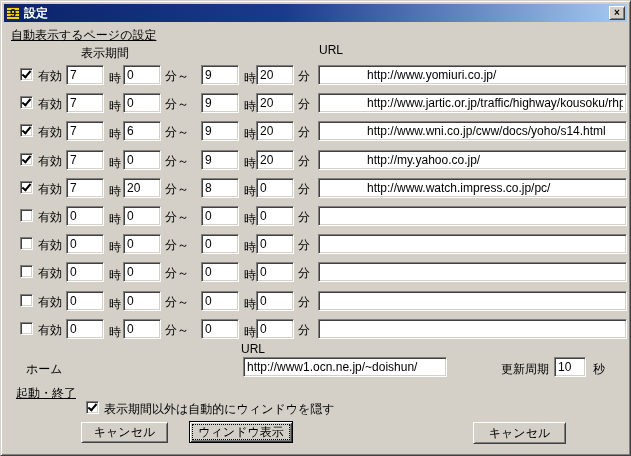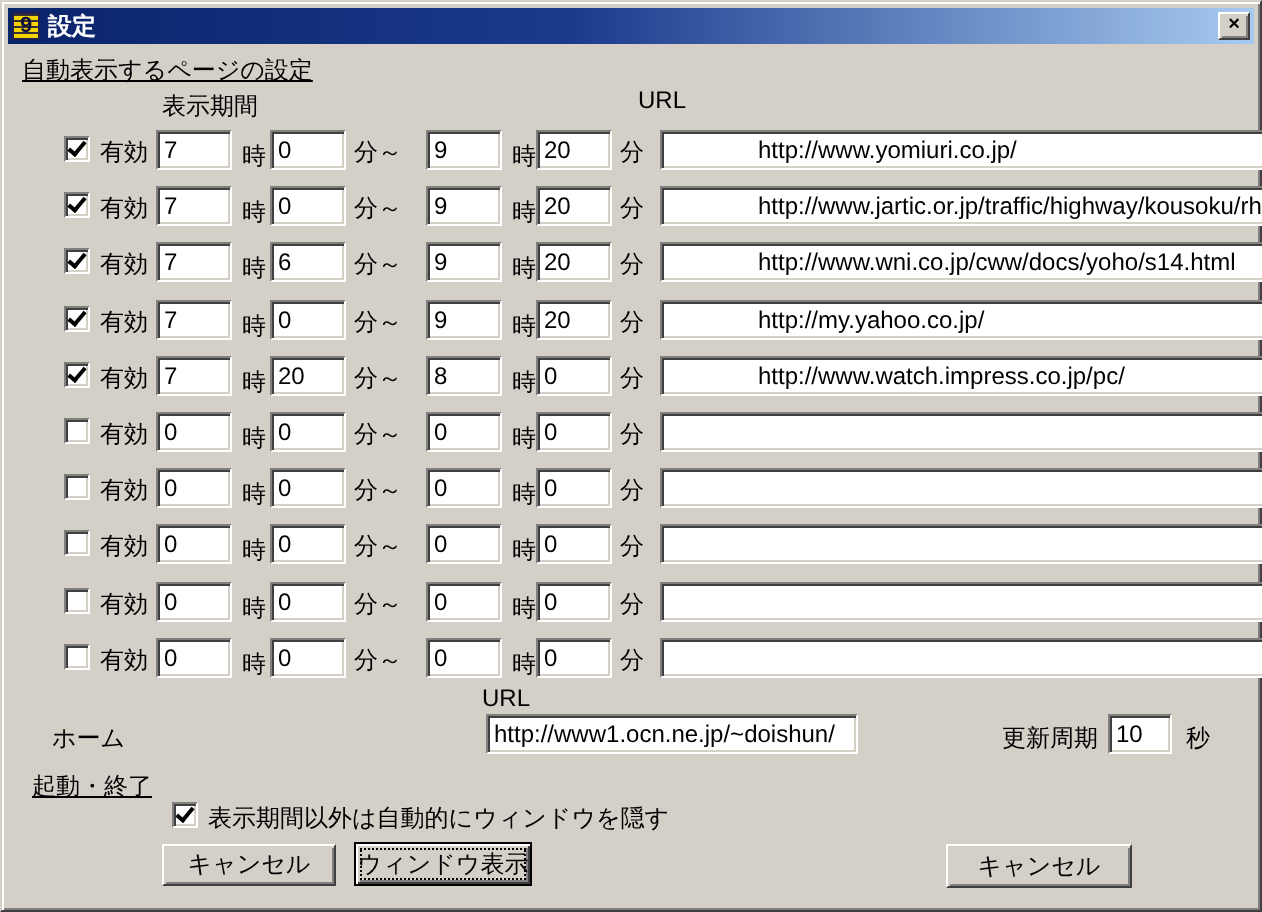--- a/index.html
+++ b/index.html
@@ -35,21 +35,21 @@
     font-size: 10px; font-weight: bold; line-height: 11px; text-align: center; color: #000;
     cursor: default;
   }
 
   .lbl { position: absolute; color: #000; white-space: nowrap; }
 
   .section-label { left: 10px; top: 26px; text-decoration: underline; }
   .period-header { left: 80px; top: 44px; }
   .url-header    { left: 318px; top: 42px; }
 
-  .row { position: absolute; left: 12px; width: 550px; height: 22px; }
+  .row { position: absolute; left: 0; width: 550px; height: 22px; }
   .row .lbl { top: 3px; }
   .tf {
     position: absolute; top: 0; height: 20px;
     background: #ffffff; color: #000;
     border: 1px solid; border-color: #808080 #ffffff #ffffff #808080;
     box-shadow: inset 1px 1px 0 #404040, inset -1px -1px 0 #d4d0c8;
     font-family: "Liberation Sans", "DejaVu Sans", sans-serif;
     font-size: 12px; padding: 1px 3px; outline: none;
   }
   .chk {
@@ -72,39 +72,39 @@
   .row .l-m1 { left: 164px; }
   .row .f2 { left: 122px; width: 38px; }
   .row .f3 { left: 200px; width: 38px; }
   .row .l-h2 { left: 243px; top: 5px; }
   .row .f4 { left: 255px; width: 38px; }
   .row .l-m2 { left: 297px; }
   .row .url { left: 317px; width: 309px; padding-left: 48px; }
 
   .home-label    { left: 25px;  top: 360px; }
   .home-url-head { left: 240px; top: 341px; }
-  .home-input    { left: 242px; top: 356px; width: 186px; }
+  .home-input    { left: 242px; top: 356px; width: 204px; }
   .refresh-label { left: 500px; top: 360px; }
   .refresh-input { left: 553px; top: 356px; width: 32px; }
   .refresh-unit  { left: 592px; top: 360px; }
 
   .startup-label { left: 15px; top: 384px; text-decoration: underline; }
   .hide-chk      { left: 85px; top: 400px; }
   .hide-label    { left: 103px; top: 400px; }
 
   .btn {
     position: absolute; height: 21px;
     background: #d4d0c8; color: #000;
     border: 1px solid; border-color: #ffffff #404040 #404040 #ffffff;
     box-shadow: inset 1px 1px 0 #d4d0c8, inset -1px -1px 0 #808080;
     font-family: "Liberation Sans", "DejaVu Sans", sans-serif;
     font-size: 12px; text-align: center; cursor: default; padding: 0;
   }
   .btn-exit   { left: 80px;  top: 421px; width: 87px; }
-  .btn-show   { left: 176px; top: 420px; width: 89px; height: 22px;
+  .btn-show   { left: 188px; top: 420px; width: 104px; height: 22px;
                 border-color: #000; 
                 box-shadow: inset 1px 1px 0 #ffffff, inset -1px -1px 0 #404040, inset 2px 2px 0 #d4d0c8, inset -2px -2px 0 #808080;
                 outline: 1px dotted #000; outline-offset: -4px; }
   .btn-cancel { left: 472px; top: 421px; width: 93px; height: 22px; }
   .btn-update { left: 550px; top: 421px; width: 72px; height: 22px; }
 </style>
 </head>
 <body>
 
 <div class="window">

